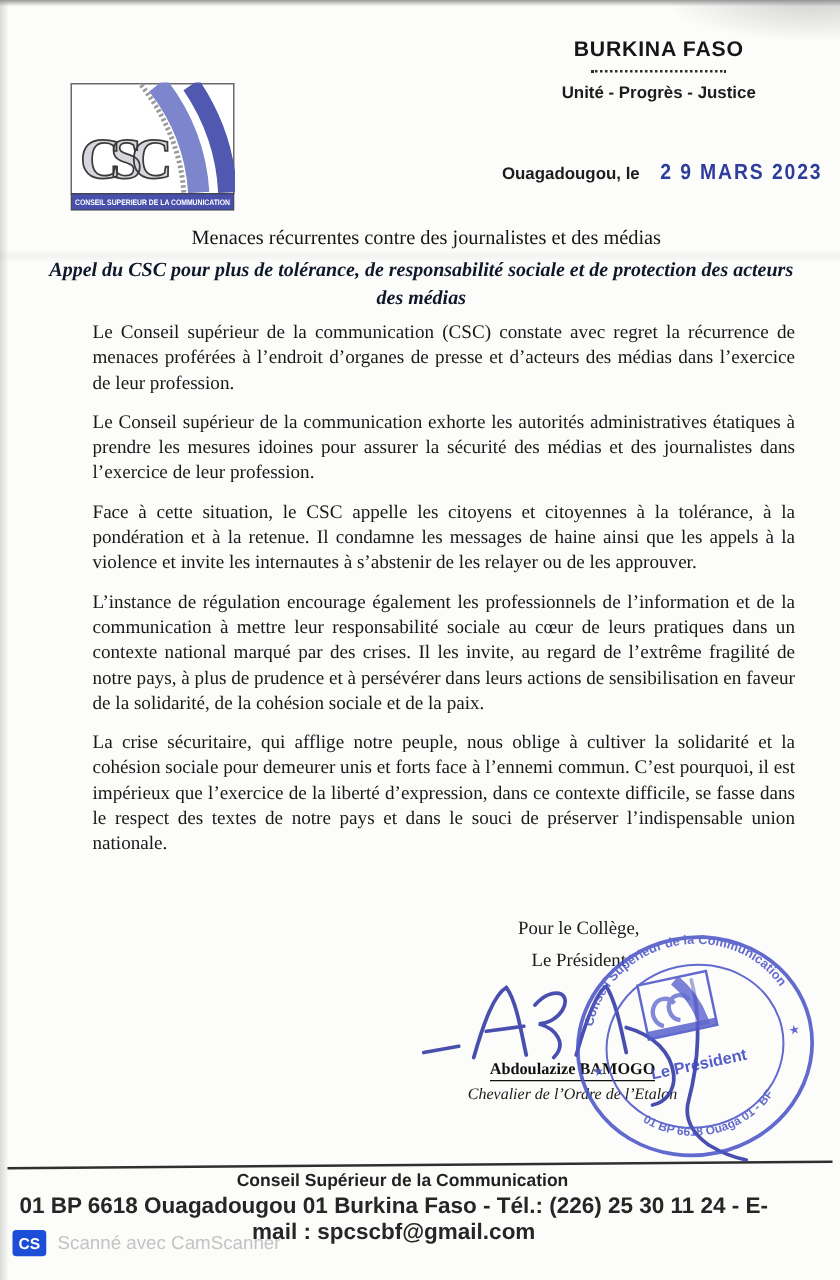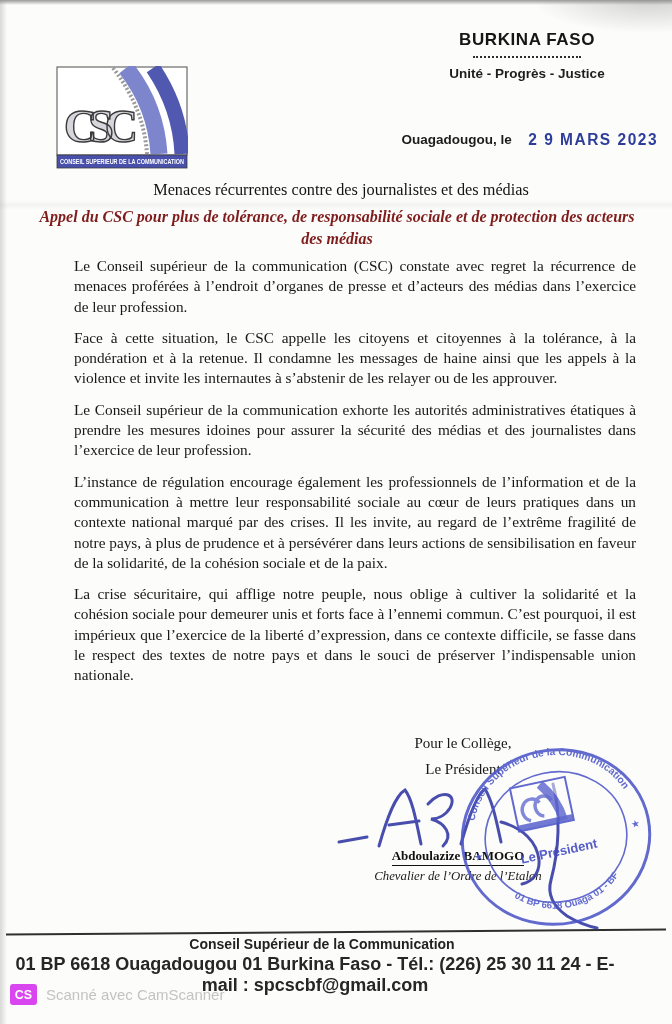--- a/index.html
+++ b/index.html
@@ -28,21 +28,21 @@
   .dateline{position:absolute;left:388px;top:130px;width:270px;white-space:nowrap;
     font-family:"Liberation Sans",sans-serif;text-align:right;}
   .place-label{font-size:13.5px;font-weight:bold;color:#1c1c1c;}
   .date-stamp{font-size:15.5px;font-weight:bold;color:#2e3d9b;letter-spacing:1.5px;
     margin-left:12px;transform:scaleY(1.12);display:inline-block;}
 
   
   .doc-title{position:absolute;top:180px;left:60px;right:50px;text-align:center;
     font-size:16.3px;font-weight:normal;color:#141414;}
   .doc-subtitle{position:absolute;top:206px;left:28px;right:26px;text-align:center;
-    font-size:16px;font-weight:bold;font-style:italic;line-height:22px;color:#7f1d1d;}
+    font-size:16px;font-weight:bold;font-style:italic;line-height:22px;color:#0f172a;}
 
   
   .body-text{position:absolute;top:256px;left:74px;width:562px;}
   .body-text p{margin:0 0 11px 0;font-size:15.3px;line-height:20.3px;
     text-align:justify;color:#181818;}
 
   
   .closing{position:absolute;top:735px;left:383px;width:160px;text-align:center;
     font-size:15px;color:#181818;}
   .closing-line2{margin-top:9px;}
@@ -57,21 +57,21 @@
   
   .footer-line{position:absolute;left:6px;right:6px;top:931px;height:2px;background:#2f2f2f;
     transform:rotate(-0.45deg);}
   .footer-org{position:absolute;top:936px;left:0;width:644px;text-align:center;
     font-family:"Liberation Sans",sans-serif;font-size:14px;font-weight:bold;color:#222;}
   .footer-addr{position:absolute;top:954px;left:0;width:630px;text-align:center;
     font-family:"Liberation Sans",sans-serif;font-size:18px;font-weight:bold;color:#262626;}
 
   
   .watermark{position:absolute;left:10px;top:984px;display:flex;align-items:center;gap:9px;}
-  .cs-badge{width:27px;height:21px;background:#d946ef;border-radius:3px;color:#ffffff;
+  .cs-badge{width:27px;height:21px;background:#1d4ed8;border-radius:3px;color:#ffffff;
     font-family:"Liberation Sans",sans-serif;font-size:12.5px;font-weight:bold;
     display:flex;align-items:center;justify-content:center;}
   .cs-text{font-family:"Liberation Sans",sans-serif;font-size:15px;color:#c3c3c3;}
 </style>
 </head>
 <body>
 
 <div class="page">
 
   <div class="edge-top"></div>
@@ -102,22 +102,22 @@
   <div class="dateline">
     <span class="place-label">Ouagadougou, le</span>
     <span class="date-stamp">2 9 MARS 2023</span>
   </div>
 
   <div class="doc-title">Menaces récurrentes contre des journalistes et des médias</div>
   <div class="doc-subtitle">Appel du CSC pour plus de tolérance, de responsabilité sociale et de protection des acteurs des médias</div>
 
   <div class="body-text">
     <p>Le Conseil supérieur de la communication (CSC) constate avec regret la récurrence de menaces proférées à l’endroit d’organes de presse et d’acteurs des médias dans l’exercice de leur profession.</p>
+    <p>Le Conseil supérieur de la communication exhorte les autorités administratives étatiques à prendre les mesures idoines pour assurer la sécurité des médias et des journalistes dans l’exercice de leur profession.</p>
     <p>Face à cette situation, le CSC appelle les citoyens et citoyennes à la tolérance, à la pondération et à la retenue. Il condamne les messages de haine ainsi que les appels à la violence et invite les internautes à s’abstenir de les relayer ou de les approuver.</p>
-    <p>Le Conseil supérieur de la communication exhorte les autorités administratives étatiques à prendre les mesures idoines pour assurer la sécurité des médias et des journalistes dans l’exercice de leur profession.</p>
     <p>L’instance de régulation encourage également les professionnels de l’information et de la communication à mettre leur responsabilité sociale au cœur de leurs pratiques dans un contexte national marqué par des crises. Il les invite, au regard de l’extrême fragilité de notre pays, à plus de prudence et à persévérer dans leurs actions de sensibilisation en faveur de la solidarité, de la cohésion sociale et de la paix.</p>
     <p>La crise sécuritaire, qui afflige notre peuple, nous oblige à cultiver la solidarité et la cohésion sociale pour demeurer unis et forts face à l’ennemi commun. C’est pourquoi, il est impérieux que l’exercice de la liberté d’expression, dans ce contexte difficile, se fasse dans le respect des textes de notre pays et dans le souci de préserver l’indispensable union nationale.</p>
   </div>
 
   <div class="closing">
     <div>Pour le Collège,</div>
     <div class="closing-line2">Le Président</div>
   </div>
 
   <svg class="signature-svg" width="300" height="152" viewBox="0 0 300 152">

